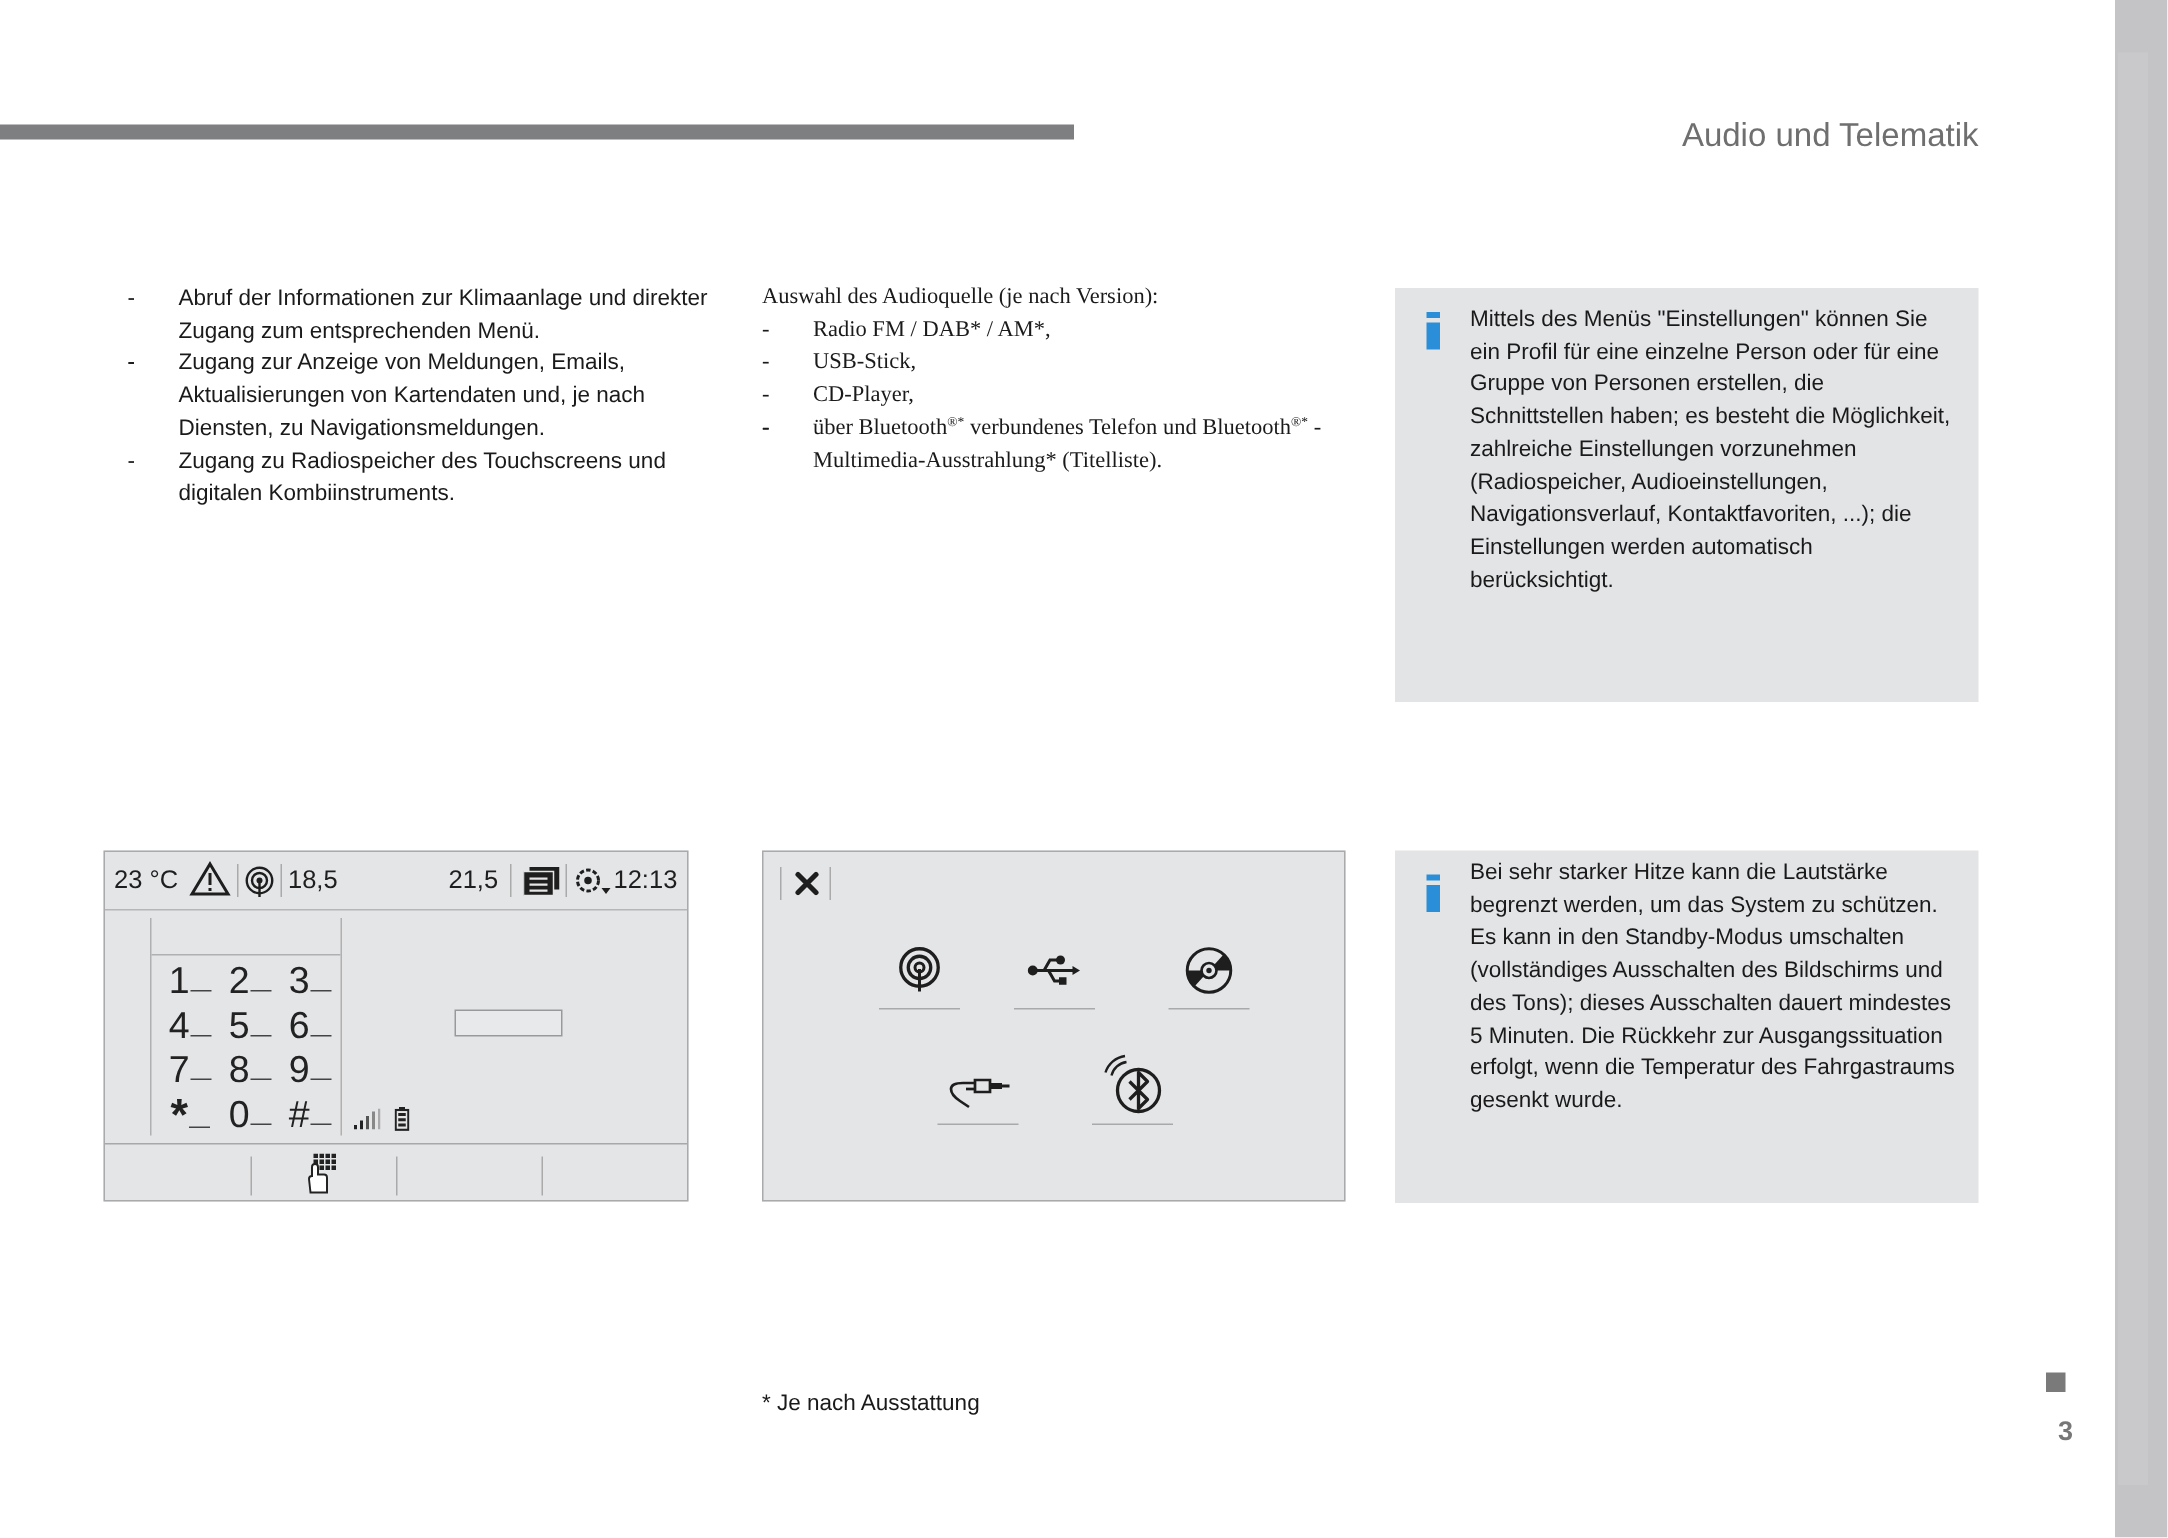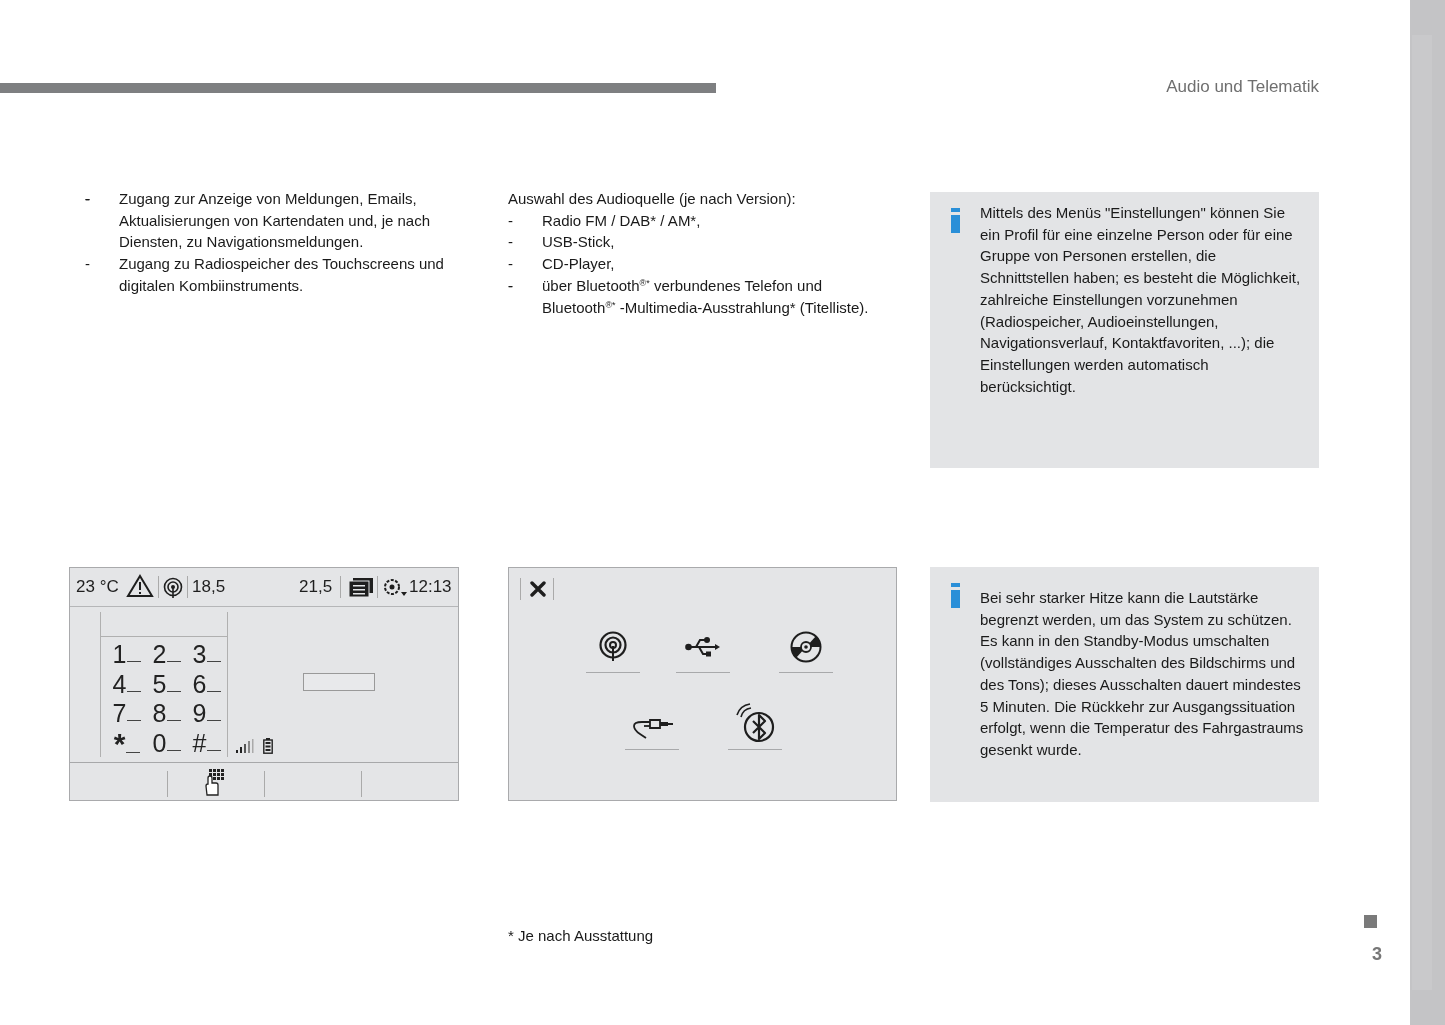--- a/index.html
+++ b/index.html
@@ -8,21 +8,21 @@
     background: #ffffff;
     font-family: "Liberation Sans", sans-serif;
     color: #1a1a1a;
   }
   .header-bar {
     position: absolute; left: 0; top: 83px; width: 716px; height: 10px;
     background: #7e7f81;
   }
   .section-title {
     position: absolute; left: 1100px; width: 219px; top: 77px; text-align: right;
-    font-size: 17px; color: #6f6f6f;
+    font-size: 22px; color: #6f6f6f;
   }
   .side-strip {
     position: absolute; left: 1410px; top: 0; width: 35px; height: 1025px;
     background: #c4c4c6;
   }
   .side-strip-inner {
     position: absolute; left: 1412px; top: 35px; width: 20px; height: 955px;
     background: #c9c9cb;
   }
   .page-marker {
@@ -33,40 +33,40 @@
     position: absolute; left: 1372px; top: 944px; font-size: 18px; font-weight: bold; color: #777;
   }
   .text-col {
     position: absolute; font-size: 15px; line-height: 21.7px;
   }
   .text-col p { margin: 0; }
   .bullet-list { list-style: none; margin: 0; padding: 0; }
   .bullet-list li { position: relative; padding-left: 34px; }
   .bullet-list li .dash { position: absolute; left: 0; top: 0; }
   .col1 { left: 85px; top: 188px; width: 395px; }
-  .col2 { left: 508px; top: 188px; width: 390px; }
+  .col2 { left: 508px; top: 188px; width: 390px; font-family: Liberation Serif, serif; }
   sup { font-size: 9px; line-height: 0; vertical-align: 5px; }
 
   .info-box {
     position: absolute; background: #e3e4e6;
   }
   .info-box .info-icon {
     position: absolute; left: 21px; width: 9px;
   }
   .info-box .info-icon .dot { position: absolute; left: 0; top: 0; width: 9px; height: 4px; background: #2a8fd8; }
   .info-box .info-icon .stem { position: absolute; left: 0; top: 7px; width: 9px; height: 18px; background: #2a8fd8; }
   .info-box .info-text {
     position: absolute; left: 50px; right: 14px; font-size: 15px; line-height: 21.7px;
   }
   .info1 { left: 930px; top: 192px; width: 389px; height: 276px; }
   .info1 .info-icon { top: 16px; }
   .info1 .info-text { top: 10px; }
   .info2 { left: 930px; top: 567px; width: 389px; height: 235px; }
   .info2 .info-icon { top: 16px; }
-  .info2 .info-text { top: 20px; }
+  .info2 .info-text { top: 4px; }
 
   
   .screen {
     position: absolute; background: #e4e5e7; border: 1px solid #a9aaac; box-sizing: border-box;
   }
   .phone-screen { left: 69px; top: 567px; width: 390px; height: 234px; text-align: center; }
   .status-bar {
     position: absolute; left: 0; top: 0; right: 0; height: 38px;
     border-bottom: 1px solid #b5b6b8;
     font-size: 17px; color: #1e1e1e;
@@ -112,21 +112,21 @@
 
 <div class="header-bar"></div>
 <div class="section-title">Audio und Telematik</div>
 <div class="side-strip"></div>
 <div class="side-strip-inner"></div>
 <div class="page-marker"></div>
 <div class="page-number">3</div>
 
 <div class="text-col col1">
   <ul class="bullet-list">
-    <li><span class="dash">-</span></li>
+    <li><span class="dash">-</span><span>Abruf der Informationen zur Klimaanlage und direkter Zugang zum entsprechenden Menü.</span></li>
     <li><span class="dash">-</span></li>
     <li><span class="dash">-</span><span>Zugang zur Anzeige von Meldungen, Emails, Aktualisierungen von Kartendaten und, je nach Diensten, zu Navigationsmeldungen.</span></li>
     <li><span class="dash">-</span><span>Zugang zu Radiospeicher des Touchscreens und digitalen Kombiinstruments.</span></li>
   </ul>
 </div>
 
 <div class="text-col col2">
   <p>Auswahl des Audioquelle (je nach Version):</p>
   <ul class="bullet-list">
     <li><span class="dash">-</span><span>Radio FM / DAB* / AM*,</span></li>

